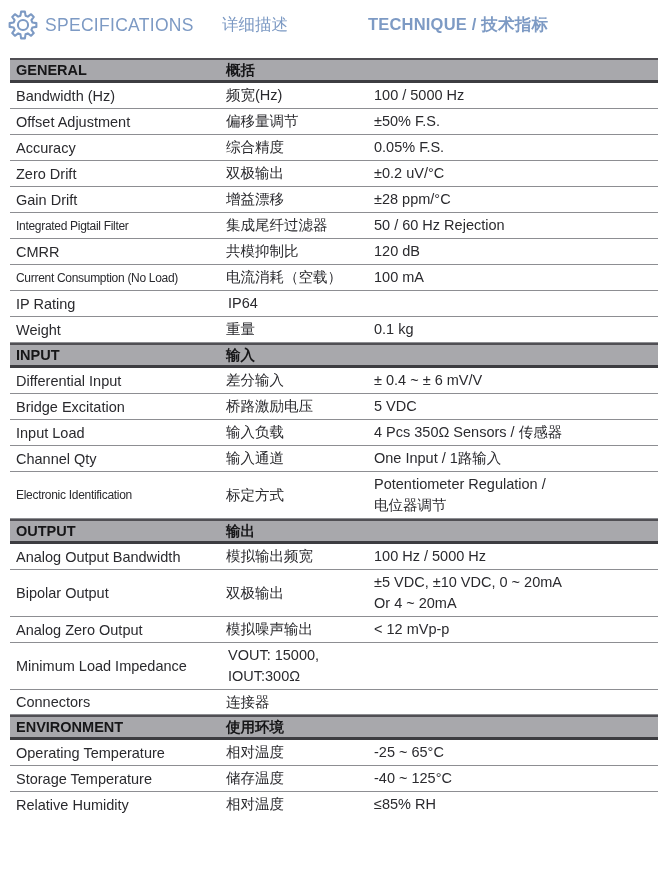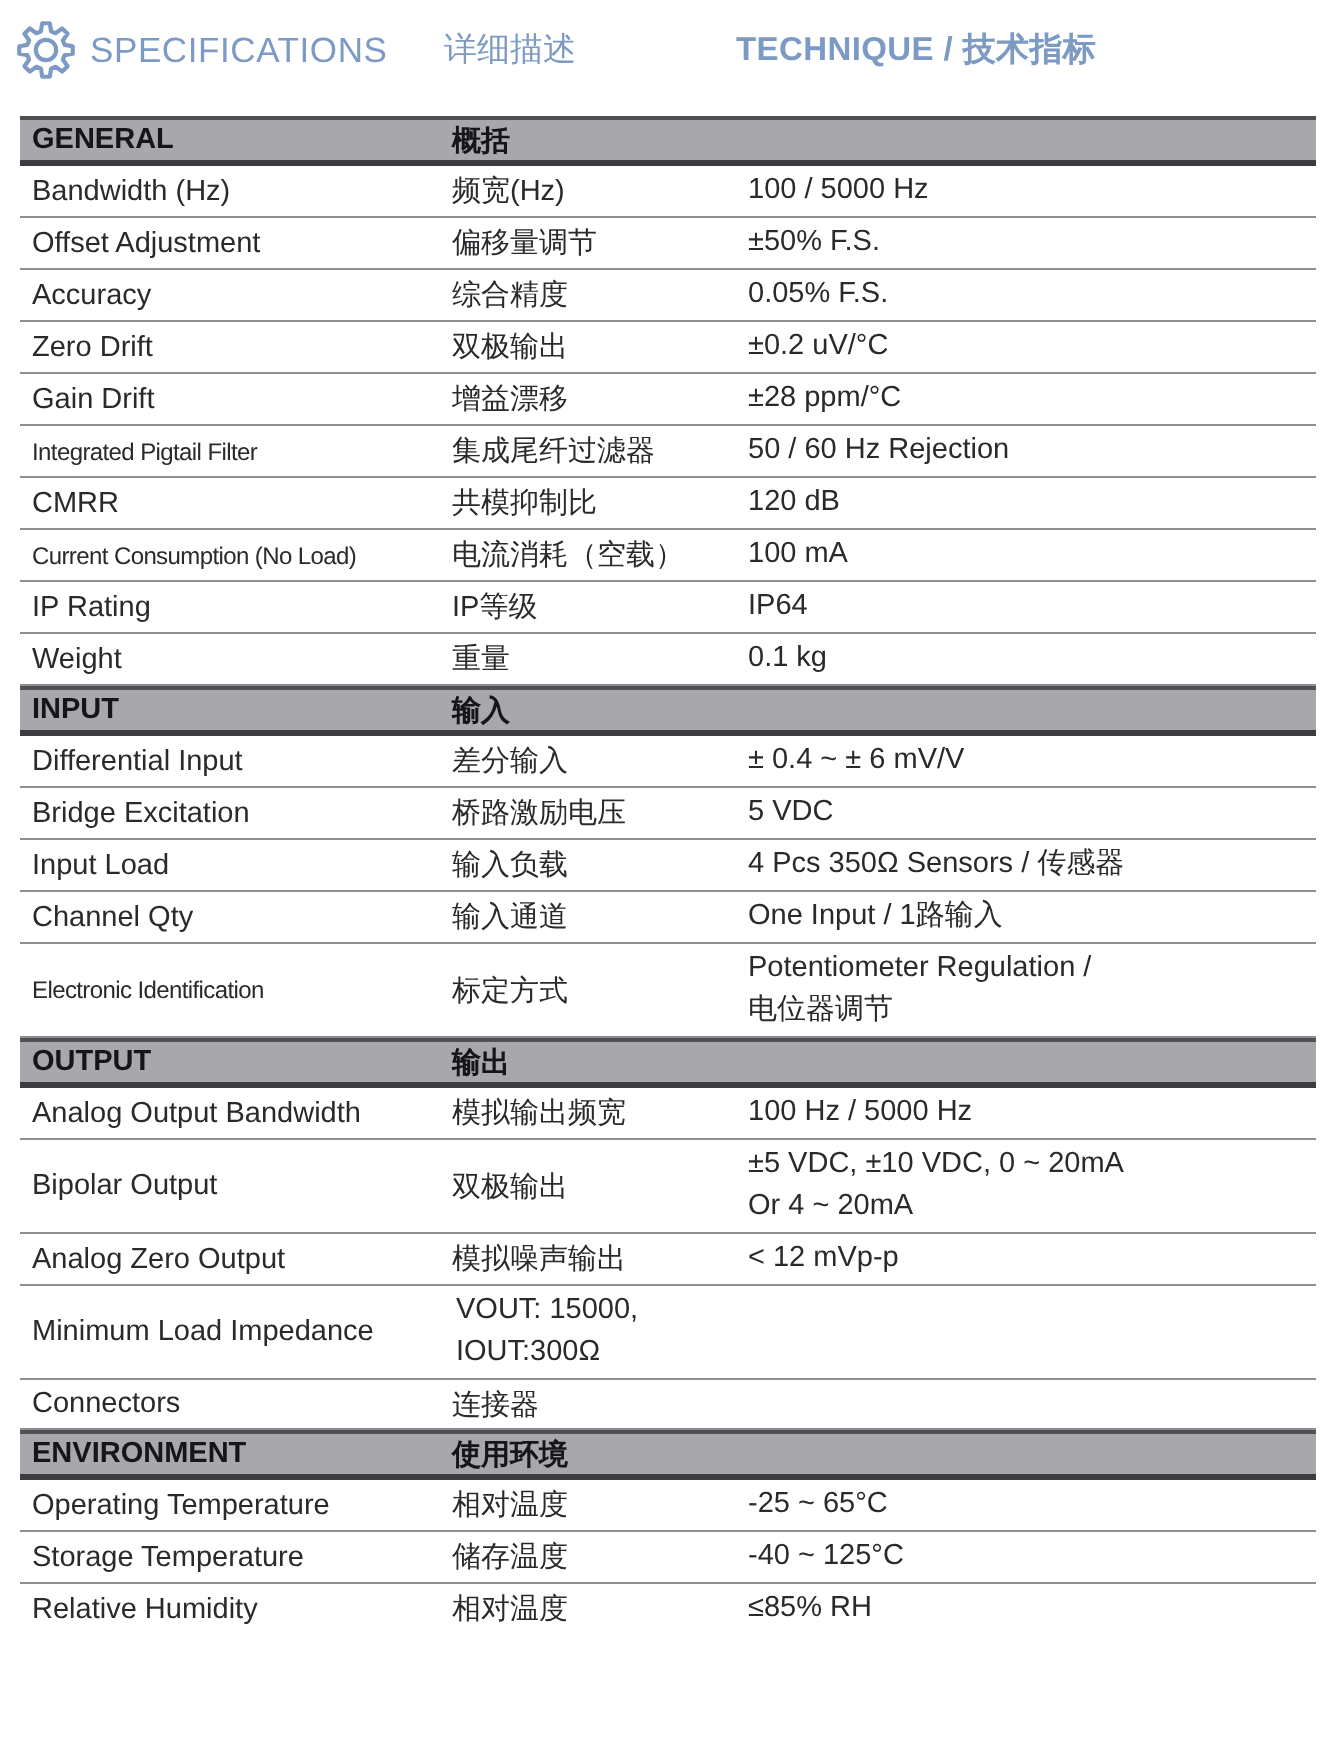--- a/index.html
+++ b/index.html
@@ -136,21 +136,20 @@
       <div class="cell-cn">共模抑制比</div>
       <div class="cell-value">120 dB</div>
     </div>
     <div class="row">
       <div class="cell-en condensed">Current Consumption (No Load)</div>
       <div class="cell-cn">电流消耗（空载）</div>
       <div class="cell-value">100 mA</div>
     </div>
     <div class="row">
       <div class="cell-en">IP Rating</div>
-      <div class="cell-cn">IP等级</div>
       <div class="cell-value">IP64</div>
     </div>
     <div class="row">
       <div class="cell-en">Weight</div>
       <div class="cell-cn">重量</div>
       <div class="cell-value">0.1 kg</div>
     </div>
     <div class="section-bar">
       <div class="cell-en">INPUT</div>
       <div class="cell-cn">输入</div>

